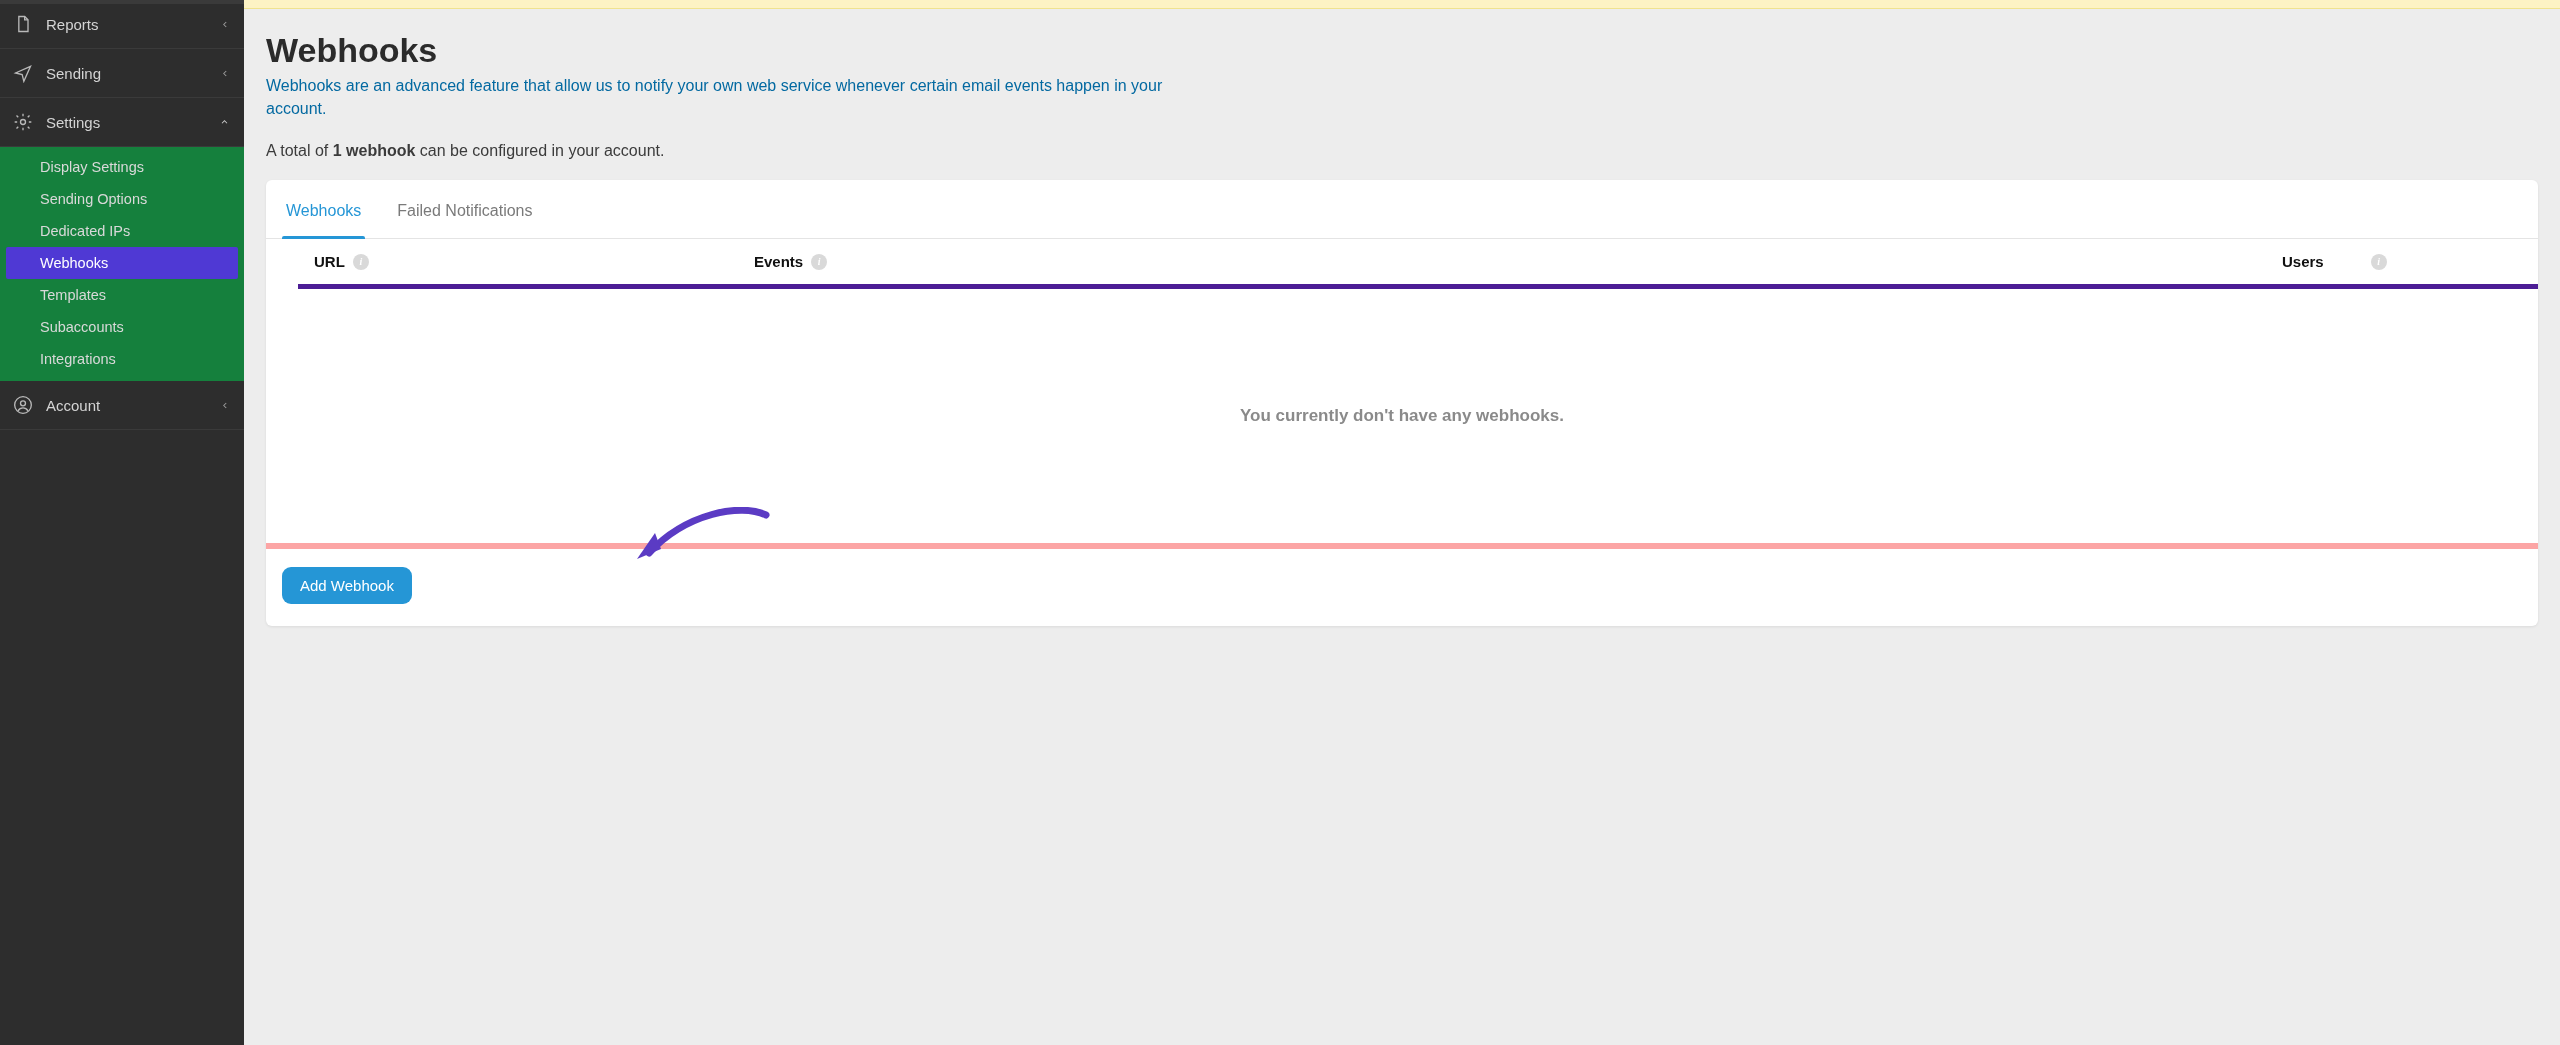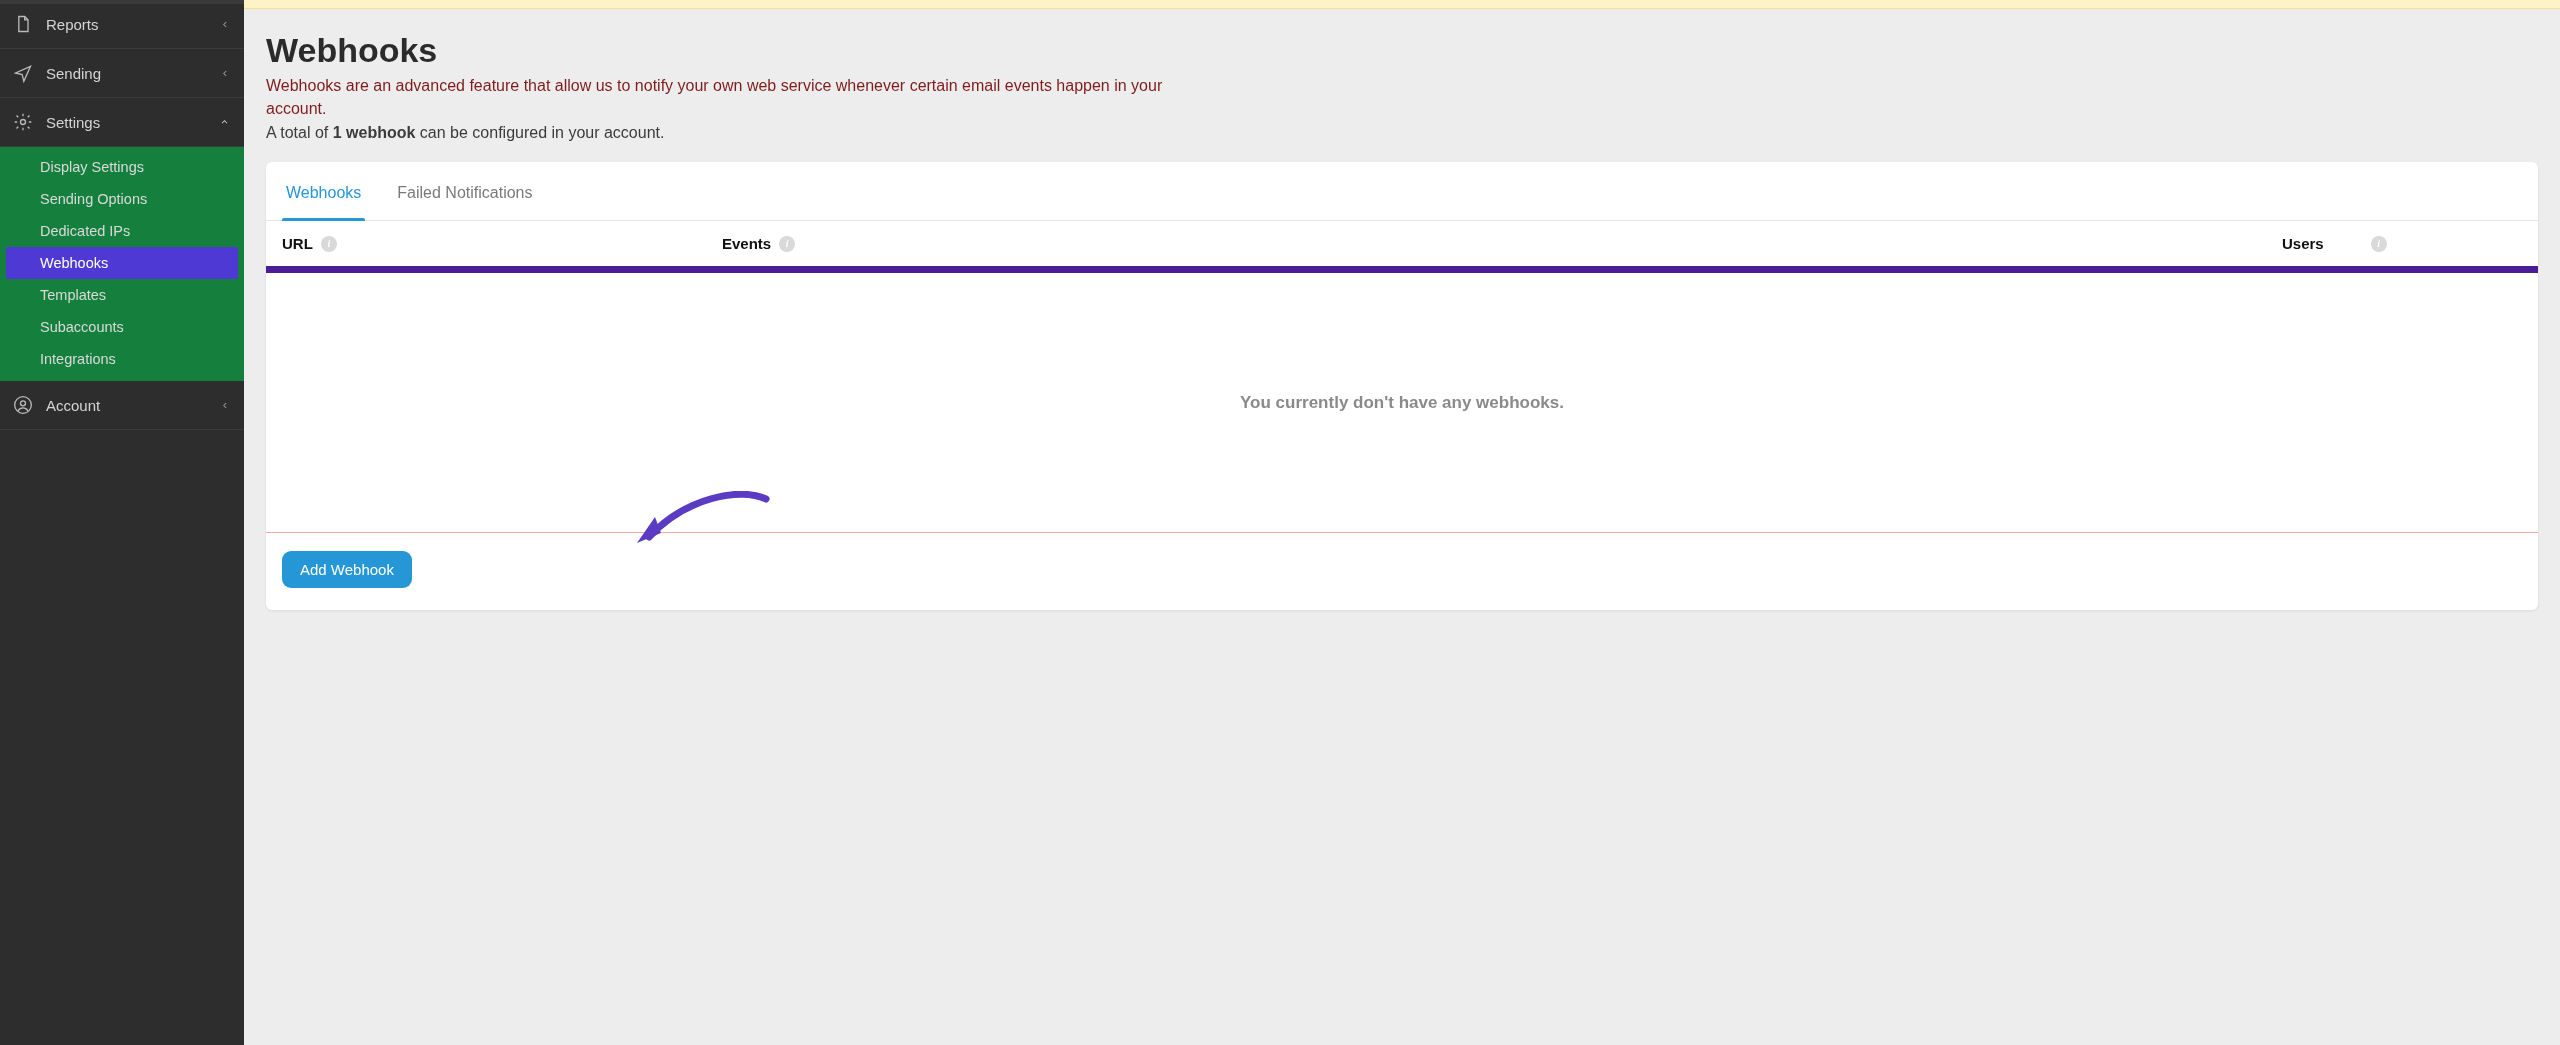--- a/index.html
+++ b/index.html
@@ -77,24 +77,24 @@
     flex:1;
   }
   .page-title {
     font-size:34px;
     font-weight:600;
     color:#2b2b2b;
     margin-bottom:4px;
   }
   .page-desc {
     font-size:16px;
-    color:#7f1d1d;
+    color:#0369a1;
     max-width:900px;
     line-height:1.45;
-    margin-bottom:4px;
+    margin-bottom:22px;
   }
   .page-quota {
     font-size:16px;
     color:#3b3b3b;
   }
   .page-quota b { font-weight:700; }
 
   .panel {
     background:#ffffff;
     border-radius:6px;
@@ -124,24 +124,25 @@
     position:absolute;
     left:0; right:0; bottom:-1px;
     height:3px;
     background:#2596d6;
     border-radius:2px 2px 0 0;
   }
 
   .thead {
     display:flex;
     padding:14px 16px;
-    border-bottom:7px solid #4c1d95;
+    border-bottom:5px solid #4c1d95;
     font-size:15px;
     font-weight:700;
     color:#111;
+    margin-left:32px;
   }
   .th { display:flex; align-items:center; gap:8px; }
   .th-url { flex:0 0 440px; }
   .th-events { flex:1; }
   .th-users { flex:0 0 240px;gap:47px; }
   .info-dot {
     width:16px; height:16px; border-radius:50%;
     background:#d9d9d9;
     display:inline-flex; align-items:center; justify-content:center;
     font-size:10px; color:#ffffff; font-weight:700;
@@ -150,21 +151,21 @@
   }
 
   .empty {
     height:260px;
     display:flex;
     align-items:center;
     justify-content:center;
     color:#8a8a8a;
     font-weight:600;
     font-size:17px;
-    border-bottom:1px solid #fca5a5;
+    border-bottom:6px solid #fca5a5;
   }
 
   .panel-footer {
     padding:18px 16px 22px;
     position:relative;
   }
   .btn-primary {
     background:#2596d6;
     color:#ffffff;
     border:none;

